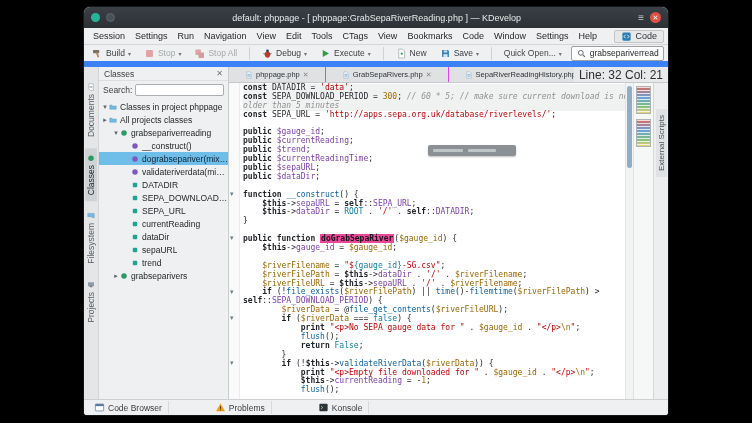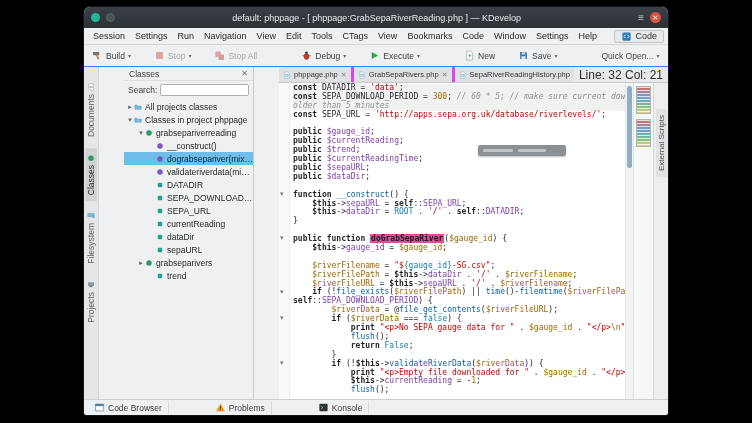--- a/index.html
+++ b/index.html
@@ -22,35 +22,35 @@
 
   
   .menubar { flex:0 0 17px; display:flex; align-items:center; background:#eff0f1; border-bottom:1px solid #d4d6d8;
              font-size:9px; color:#26292c; padding:0 4px; }
   .menu-items { display:flex; align-items:center; }
   .menu-item { padding:1px 5px; border-radius:2px; white-space:nowrap; }
   .code-btn { margin-left:auto; display:flex; align-items:center; gap:3px; font-size:9px; color:#2f3336;
               border:1px solid #c2c5c7; background:#e7e8ea; border-radius:2px; padding:0 6px; height:13px; }
 
   
-  .toolbar { flex:0 0 22px; display:flex; align-items:center; gap:15px; padding:0 4px; background:#eff0f1;
-             border-bottom:1px solid #3b82f6; font-size:8.5px; color:#3a3e41; }
+  .toolbar { flex:0 0 22px; display:flex; align-items:center; gap:5px; padding:0 4px; background:#eff0f1;
+             border-bottom:6px solid #3b82f6; font-size:8.5px; color:#3a3e41; }
   .tbtn { display:flex; align-items:center; gap:3px; padding:2px 4px; border-radius:2px; white-space:nowrap; }
   .tbtn.disabled { color:#a4a8ab; }
   .tbtn.disabled .icon { opacity:.45; }
   .chev { font-size:6px; color:#6e7376; }
   .tsep { width:1px; height:13px; background:#d0d2d4; margin:0 3px; }
   .quick-open { color:#44484b; }
   .search-box { margin-left:auto; display:flex; align-items:center; gap:3px; background:#fdfdfd;
                 border:1px solid #9aa0a4; border-radius:2px; height:15px; padding:0 4px; width:118px; }
   .search-box input { border:0; outline:0; background:transparent; font-size:8.5px; width:100%; color:#26292c;
                       font-family:"Liberation Sans",sans-serif; }
 
   
-  .main { flex:1; display:flex; min-height:0; background:#eff0f1;gap:25px; }
+  .main { flex:1; display:flex; min-height:0; background:#eff0f1; }
 
   .left-rail { flex:0 0 15px; background:#e4e6e7; border-right:1px solid #d2d4d6; display:flex;
                flex-direction:column; align-items:center; padding-top:10px; gap:5px; }
   .vtab { writing-mode:vertical-rl; transform:rotate(180deg); font-size:8.5px; color:#5b6064;
           display:flex; align-items:center; gap:3px; padding:6px 1px; border-radius:1px; }
   .vtab.active { background:#cfd3d6; color:#1c1f21; }
 
   .classes-panel { flex:0 0 130px; background:#eff0f1; border-right:1px solid #c9cccd; display:flex;
                    flex-direction:column; font-size:8.5px; min-width:0; }
   .panel-header { flex:0 0 14px; display:flex; align-items:center; justify-content:space-between; padding:0 5px;
@@ -62,21 +62,21 @@
   .tree { flex:1; overflow:hidden; padding-top:2px; }
   .trow { display:flex; align-items:center; height:13px; white-space:nowrap; color:#24272a; overflow:hidden; }
   .trow.selected { background:#6fbde9; color:#0c2433; }
   .texp { width:8px; flex:0 0 8px; font-size:7px; color:#5f6568; text-align:center; }
   .tlabel { overflow:hidden; text-overflow:ellipsis; margin-left:3px; }
 
   
   .editor { flex:1; display:flex; flex-direction:column; min-width:0; background:#fff; }
   .tabbar { flex:0 0 16px; display:flex; align-items:stretch; background:#e7e9ea; border-bottom:1px solid #c6c9cb;
             font-size:7.5px; color:#303437; overflow:hidden; }
-  .etab { display:flex; align-items:center; gap:3px; padding:0 4px; border-right:3px solid #d946ef;
+  .etab { display:flex; align-items:center; gap:3px; padding:0 16px; border-right:1px solid #d946ef;
           background:#dfe1e3; white-space:nowrap; }
   .etab.active { background:#fafbfb; box-shadow:inset 0 2px 0 #9fcdе9; }
   .etab .x { color:#85898c; font-size:7px; }
   .cursor-pos { margin-left:auto; align-self:center; padding:0 5px; font-size:12px; color:#2c2f32; white-space:nowrap; }
 
   .code-body { flex:1; display:flex; min-height:0; position:relative; }
   .fold-gutter { flex:0 0 11px; background:#fafafa; border-right:1px solid #ececec; position:relative;
                  color:#6b7f8c; }
   .fold { position:absolute; left:1px; font-size:7px; line-height:8.9px; }
   .code-wrap { flex:1; position:relative; overflow:hidden; }
@@ -296,36 +296,36 @@
         <div class="panel-header">
           <span>Classes</span>
           <span class="panel-close">✕</span>
         </div>
         <div class="search-row">
           <span>Search:</span>
           <input style="">
         </div>
         <div class="tree" id="class-tree">
             <div class="trow" style="padding-left: 2px;">
+              <span class="texp">▾</span>
+              <span class="icon">
+                <svg viewBox="0 0 16 16">
+                  <path d="M1.5 4 h4 l1.5 2 h7.5 v6.5 h-13 z" fill="#77b8e0" stroke="#5596c2" stroke-width=".8"></path>
+                </svg>
+              </span>
+              <span class="tlabel">Classes in project phppage</span>
+            </div>
+            <div class="trow" style="padding-left: 2px;">
               <span class="texp">▸</span>
               <span class="icon">
                 <svg viewBox="0 0 16 16">
                   <path d="M1.5 4 h4 l1.5 2 h7.5 v6.5 h-13 z" fill="#77b8e0" stroke="#5596c2" stroke-width=".8"></path>
                 </svg>
               </span>
               <span class="tlabel">All projects classes</span>
-            </div>
-            <div class="trow" style="padding-left: 2px;">
-              <span class="texp">▾</span>
-              <span class="icon">
-                <svg viewBox="0 0 16 16">
-                  <path d="M1.5 4 h4 l1.5 2 h7.5 v6.5 h-13 z" fill="#77b8e0" stroke="#5596c2" stroke-width=".8"></path>
-                </svg>
-              </span>
-              <span class="tlabel">Classes in project phppage</span>
             </div>
             <div class="trow" style="padding-left: 13px;">
               <span class="texp">▾</span>
               <span class="icon">
                 <svg viewBox="0 0 16 16">
                   <circle cx="8" cy="8" r="5.5" fill="#2e9960"></circle>
                 </svg>
               </span>
               <span class="tlabel">grabsepariverreading</span>
             </div>
@@ -403,37 +403,37 @@
             </div>
             <div class="trow" style="padding-left: 24px;">
               <span class="texp"></span>
               <span class="icon">
                 <svg viewBox="0 0 16 16">
                   <rect x="3.5" y="3.5" width="9" height="9" rx="2" fill="#1fa392"></rect>
                 </svg>
               </span>
               <span class="tlabel">sepaURL</span>
             </div>
+            <div class="trow" style="padding-left: 24px;">
+              <span class="texp"></span>
+              <span class="icon">
+                <svg viewBox="0 0 16 16">
+                  <rect x="3.5" y="3.5" width="9" height="9" rx="2" fill="#1fa392"></rect>
+                </svg>
+              </span>
+              <span class="tlabel">trend</span>
+            </div>
             <div class="trow" style="padding-left: 13px;">
               <span class="texp">▸</span>
               <span class="icon">
                 <svg viewBox="0 0 16 16">
                   <circle cx="8" cy="8" r="5.5" fill="#2e9960"></circle>
                 </svg>
               </span>
               <span class="tlabel">grabseparivers</span>
-            </div>
-            <div class="trow" style="padding-left: 24px;">
-              <span class="texp"></span>
-              <span class="icon">
-                <svg viewBox="0 0 16 16">
-                  <rect x="3.5" y="3.5" width="9" height="9" rx="2" fill="#1fa392"></rect>
-                </svg>
-              </span>
-              <span class="tlabel">trend</span>
             </div>
           </div>
       </div>
 
       <div class="editor">
         <div class="tabbar">
           <div id="editor-tabs" style="display:flex;align-items:stretch;min-width:0;overflow:hidden">
               <span class="etab">
                 <span class="icon">
                   <svg viewBox="0 0 16 16">

